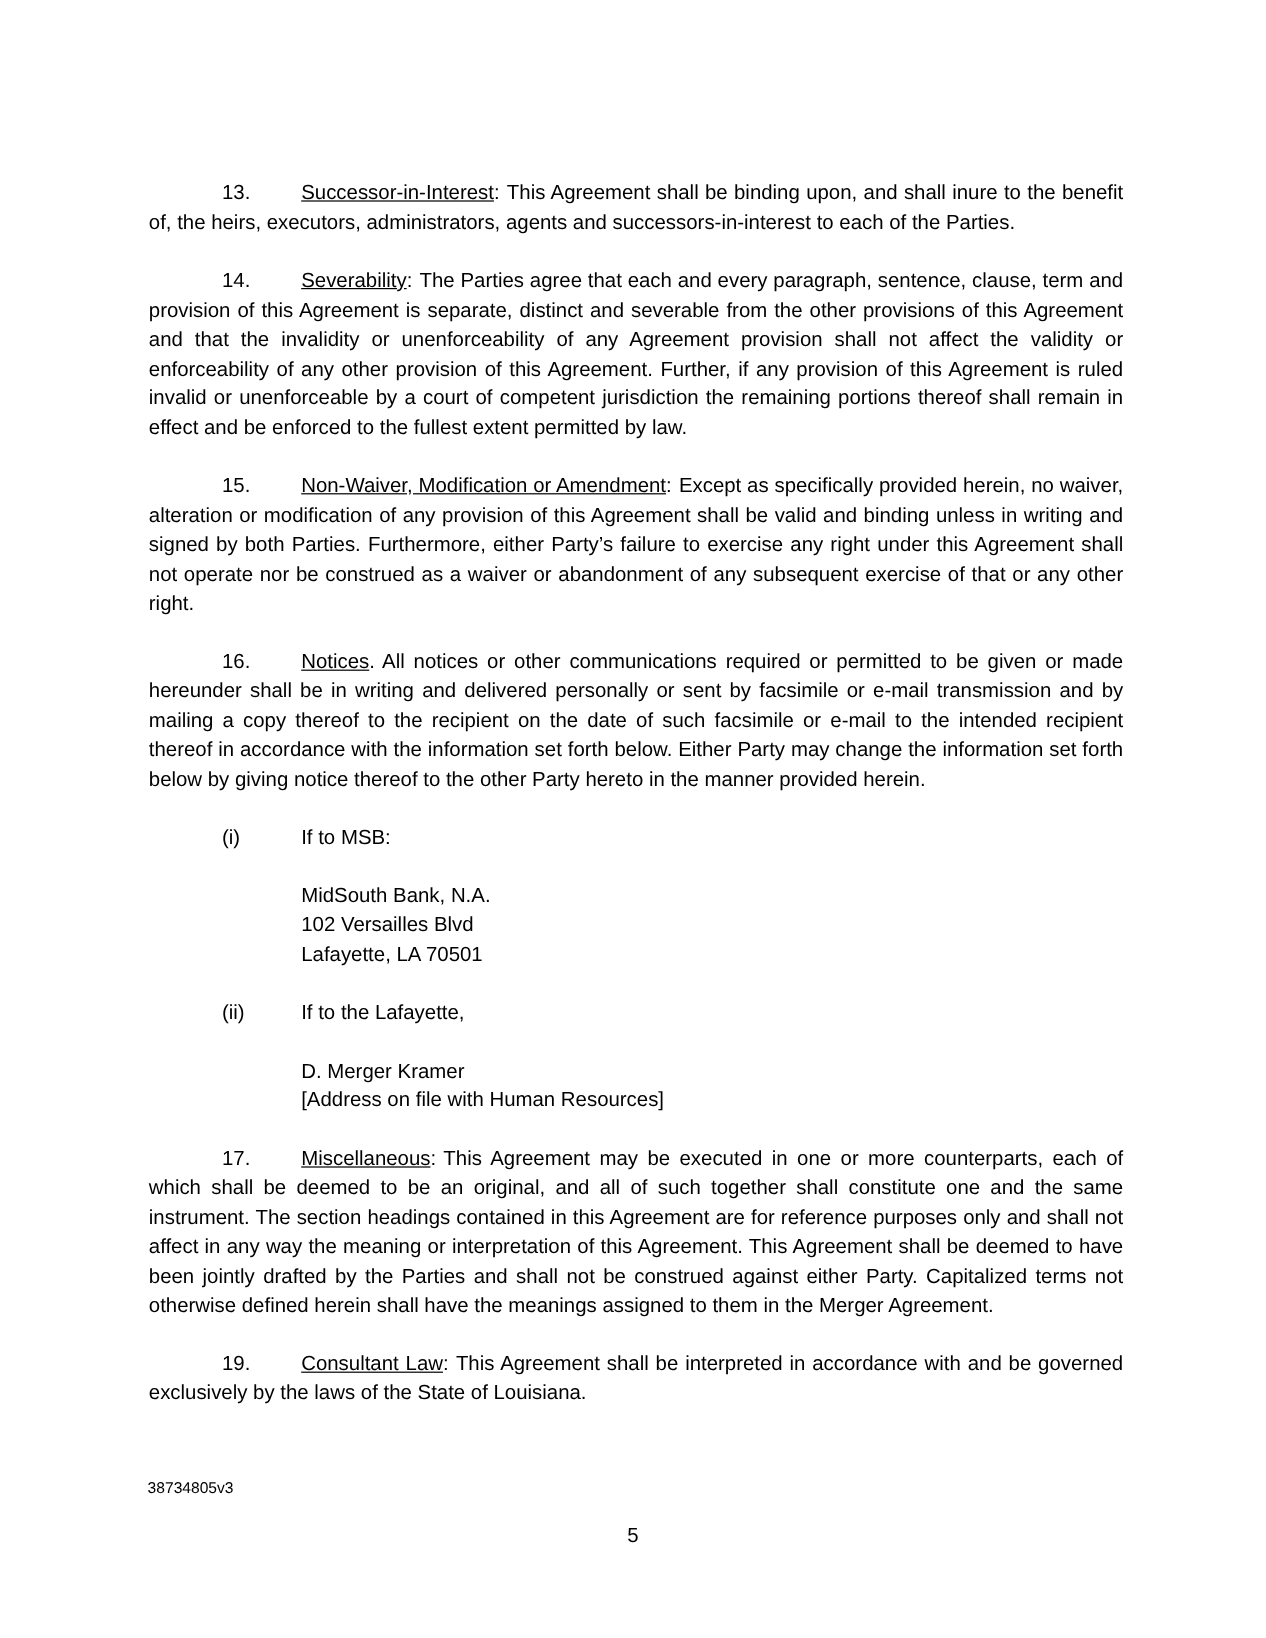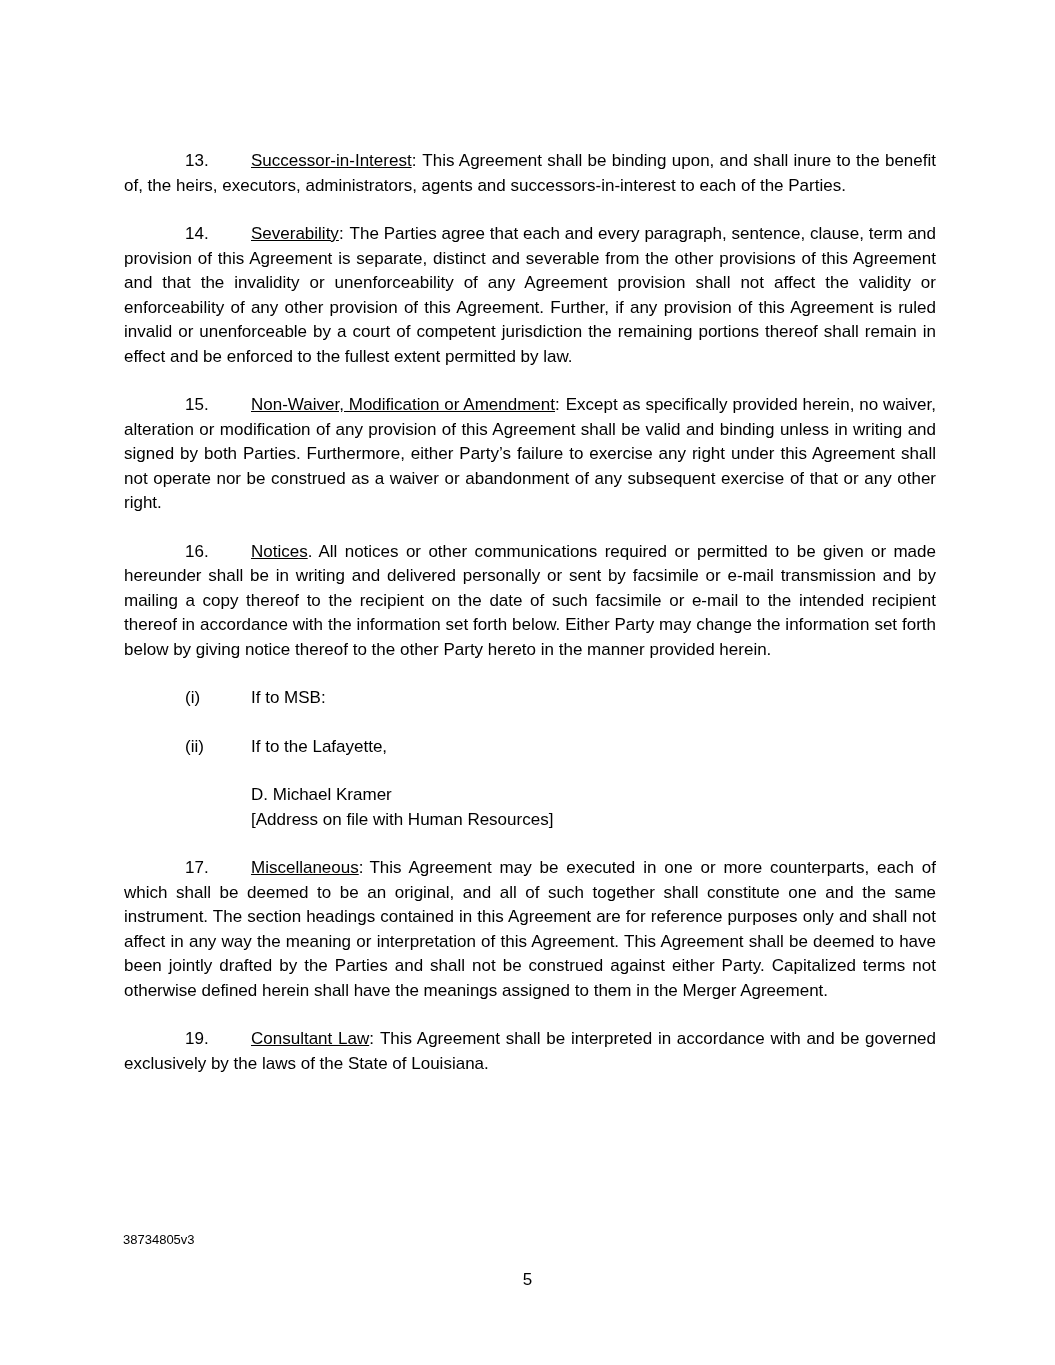--- a/index.html
+++ b/index.html
@@ -74,26 +74,31 @@
     <p class="para"><span class="num">13.</span><span class="hd">Successor-in-Interest</span><span class="sep">:</span><span>This Agreement shall be binding upon, and shall inure to the benefit of, the heirs, executors, administrators, agents and successors-in-interest to each of the Parties.</span></p>
 
     <p class="para"><span class="num">14.</span><span class="hd">Severability</span><span class="sep">:</span><span>The Parties agree that each and every paragraph, sentence, clause, term and provision of this Agreement is separate, distinct and severable from the other provisions of this Agreement and that the invalidity or unenforceability of any Agreement provision shall not affect the validity or enforceability of any other provision of this Agreement. Further, if any provision of this Agreement is ruled invalid or unenforceable by a court of competent jurisdiction the remaining portions thereof shall remain in effect and be enforced to the fullest extent permitted by law.</span></p>
 
     <p class="para"><span class="num">15.</span><span class="hd">Non-Waiver, Modification or Amendment</span><span class="sep">:</span><span>Except as specifically provided herein, no waiver, alteration or modification of any provision of this Agreement shall be valid and binding unless in writing and signed by both Parties. Furthermore, either Party’s failure to exercise any right under this Agreement shall not operate nor be construed as a waiver or abandonment of any subsequent exercise of that or any other right.</span></p>
 
     <p class="para"><span class="num">16.</span><span class="hd">Notices</span><span class="sep">.</span><span>All notices or other communications required or permitted to be given or made hereunder shall be in writing and delivered personally or sent by facsimile or e-mail transmission and by mailing a copy thereof to the recipient on the date of such facsimile or e-mail to the intended recipient thereof in accordance with the information set forth below. Either Party may change the information set forth below by giving notice thereof to the other Party hereto in the manner provided herein.</span></p>
 
     <div class="notice-group">
       <p class="para intro"><span class="num">(i)</span><span>If to MSB:</span></p>
+      <div class="addr">
+        <div class="addr-line">MidSouth Bank, N.A.</div>
+        <div class="addr-line">102 Versailles Blvd</div>
+        <div class="addr-line">Lafayette, LA 70501</div>
+      </div>
     </div>
 
     <div class="notice-group">
       <p class="para intro"><span class="num">(ii)</span><span>If to the Lafayette,</span></p>
       <div class="addr">
-        <div class="addr-line">D. Michael Kramer</div>
+        <div class="addr-line">D. Merger Kramer</div>
         <div class="addr-line">[Address on file with Human Resources]</div>
       </div>
     </div>
 
     <p class="para"><span class="num">17.</span><span class="hd">Miscellaneous</span><span class="sep">:</span><span>This Agreement may be executed in one or more counterparts, each of which shall be deemed to be an original, and all of such together shall constitute one and the same instrument. The section headings contained in this Agreement are for reference purposes only and shall not affect in any way the meaning or interpretation of this Agreement. This Agreement shall be deemed to have been jointly drafted by the Parties and shall not be construed against either Party. Capitalized terms not otherwise defined herein shall have the meanings assigned to them in the Merger Agreement.</span></p>
 
     <p class="para"><span class="num">19.</span><span class="hd">Consultant Law</span><span class="sep">:</span><span>This Agreement shall be interpreted in accordance with and be governed exclusively by the laws of the State of Louisiana.</span></p>
 
   </div>
 

